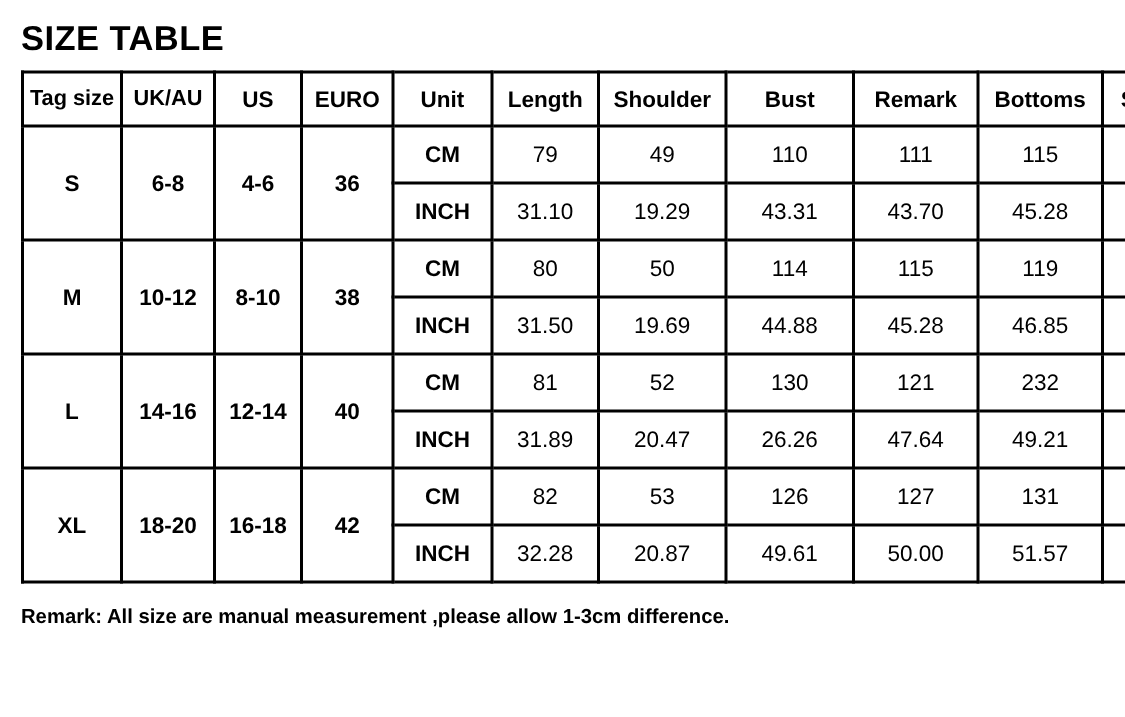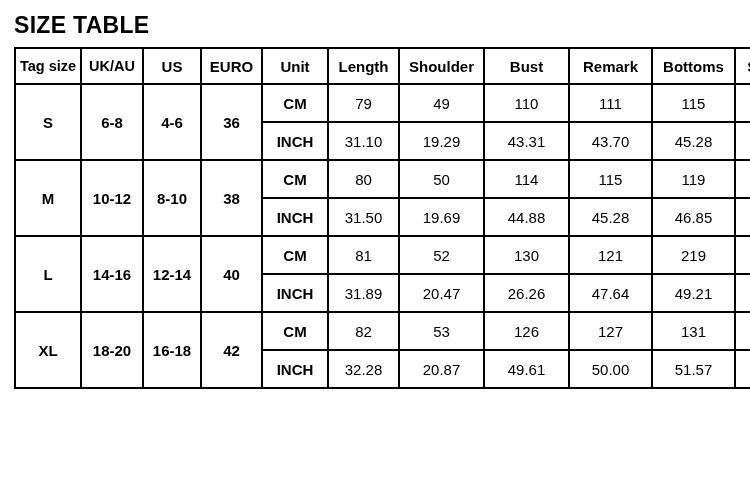--- a/index.html
+++ b/index.html
@@ -187,21 +187,21 @@
       <tr>
         <td class="size-cell" rowspan="2">L</td>
         <td class="range-cell" rowspan="2">14-16</td>
         <td class="range-cell" rowspan="2">12-14</td>
         <td class="euro-cell" rowspan="2">40</td>
         <td class="unit-cell value-cell">CM</td>
         <td class="value-cell">81</td>
         <td class="value-cell">52</td>
         <td class="value-cell">130</td>
         <td class="value-cell">121</td>
-        <td class="value-cell">219</td>
+        <td class="value-cell">232</td>
         <td class="value-cell">56</td>
       </tr>
       <tr>
         <td class="unit-cell value-cell">INCH</td>
         <td class="value-cell">31.89</td>
         <td class="value-cell">20.47</td>
         <td class="value-cell">26.26</td>
         <td class="value-cell">47.64</td>
         <td class="value-cell">49.21</td>
         <td class="value-cell">22.05</td>
@@ -225,14 +225,15 @@
         <td class="value-cell">32.28</td>
         <td class="value-cell">20.87</td>
         <td class="value-cell">49.61</td>
         <td class="value-cell">50.00</td>
         <td class="value-cell">51.57</td>
         <td class="value-cell">22.44</td>
       </tr>
     </tbody>
   </table>
 
+  <div class="remark">Remark: All size are manual measurement ,please allow 1-3cm difference.</div>
 
 </div>
 
 </body></html>

